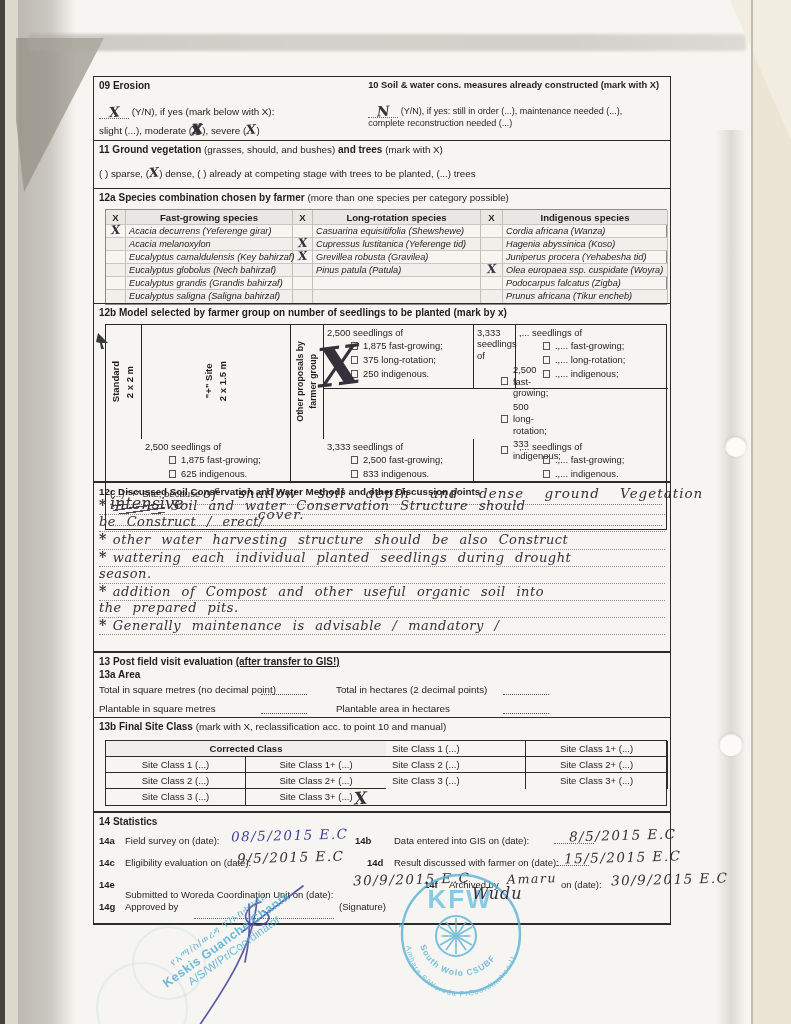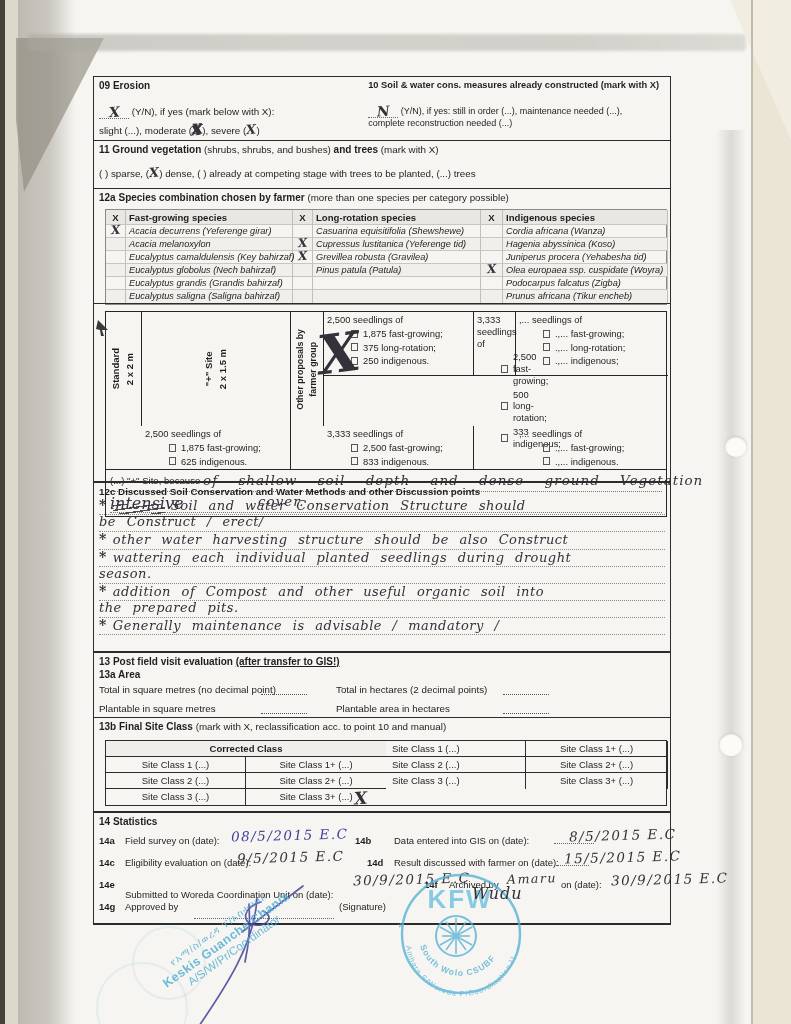--- a/index.html
+++ b/index.html
@@ -66,21 +66,21 @@
   
   #s11 { height:48px; }
   #s11 .opts { margin-top:8px; white-space:nowrap; }
 
   
   #s12a { height:115px; }
   #sp-table { margin:4px 6px 0; width:562px; border:1px solid #8d8a85;
     display:grid; grid-template-columns:20px 167px 20px 168px 22px 165px; font-size:9.2px; }
   #sp-table > div { border-right:.8px solid #c2bfb9; border-bottom:.8px solid #c9c6c0;
     padding:0 3px; height:13.2px; line-height:13.2px; white-space:nowrap; overflow:visible; }
-  #sp-table .hd { background:#e9e7e3; font-weight:bold; height:15px; line-height:15px; font-size:9.6px; }
+  #sp-table .hd { background:#e9e7e3; font-weight:bold; height:15px; line-height:15px; font-size:9.6px;text-align:center; }
   #sp-table .mk { text-align:center; padding:0; }
   #sp-table .mk .hx { font-size:12px; line-height:10px; }
   #sp-table .nm { font-style:italic; }
   #sp-table .odd { background:#f0efeb; }
 
   
   #s12b { height:178px; }
   #mdl-wrap { margin:4px 6px 0; width:562px; border:1.5px solid #262626; }
   #mdl-table { display:grid; grid-template-columns:36px 149px 33px 150px 42px 152px;
     grid-template-rows:64px 50px; position:relative; }
@@ -187,21 +187,21 @@
           <span class="yn-slot"><span class="hx">N</span></span>
           <span>(Y/N), if yes: still in order (...), maintenance needed (...),</span>
         </div>
         <div>complete reconstruction needed (...)</div>
       </div>
     </div>
 
     <div class="sec" id="s11">
       <div>
         <span class="t">11 Ground vegetation</span>
-        <span class="rt">(shrubs, shrubs, and bushes)</span>
+        <span class="rt">(grasses, should, and bushes)</span>
         <span class="t">and trees</span>
         <span class="rt">(mark with X)</span>
       </div>
       <div class="opts">
         <span>(  ) sparse, (</span><span class="hx" style="font-size:13px">X</span><span>) dense, (  ) already at competing stage with trees to be planted, (...) trees</span>
       </div>
     </div>
 
     <div class="sec" id="s12a">
       <div>
@@ -254,20 +254,21 @@
         <div class="mk odd"><span class="hx"></span></div>
         <div class="nm odd">Eucalyptus saligna (Saligna bahirzaf)</div>
         <div class="mk odd"><span class="hx"></span></div>
         <div class="nm odd"></div>
         <div class="mk odd"><span class="hx"></span></div>
         <div class="nm odd">Prunus africana (Tikur encheb)</div>
       </div>
     </div>
 
     <div class="sec" id="s12b">
+      <div class="t">12b Model selected by farmer group on number of seedlings to be planted (mark by x)</div>
       <div id="mdl-wrap">
         <div id="mdl-table">
           <svg id="pen-arrow" width="14" height="16" viewBox="0 0 14 16">
             <polygon points="2,0 12,10 6,10 8,16 5,16 4,10 0,9" fill="#3a3a3a"></polygon>
           </svg>
           <div class="vcell">
             <div class="vtext">
                 <span style="display:block">Standard</span>
                 <span style="display:block">2 x 2 m</span>
               </div>

